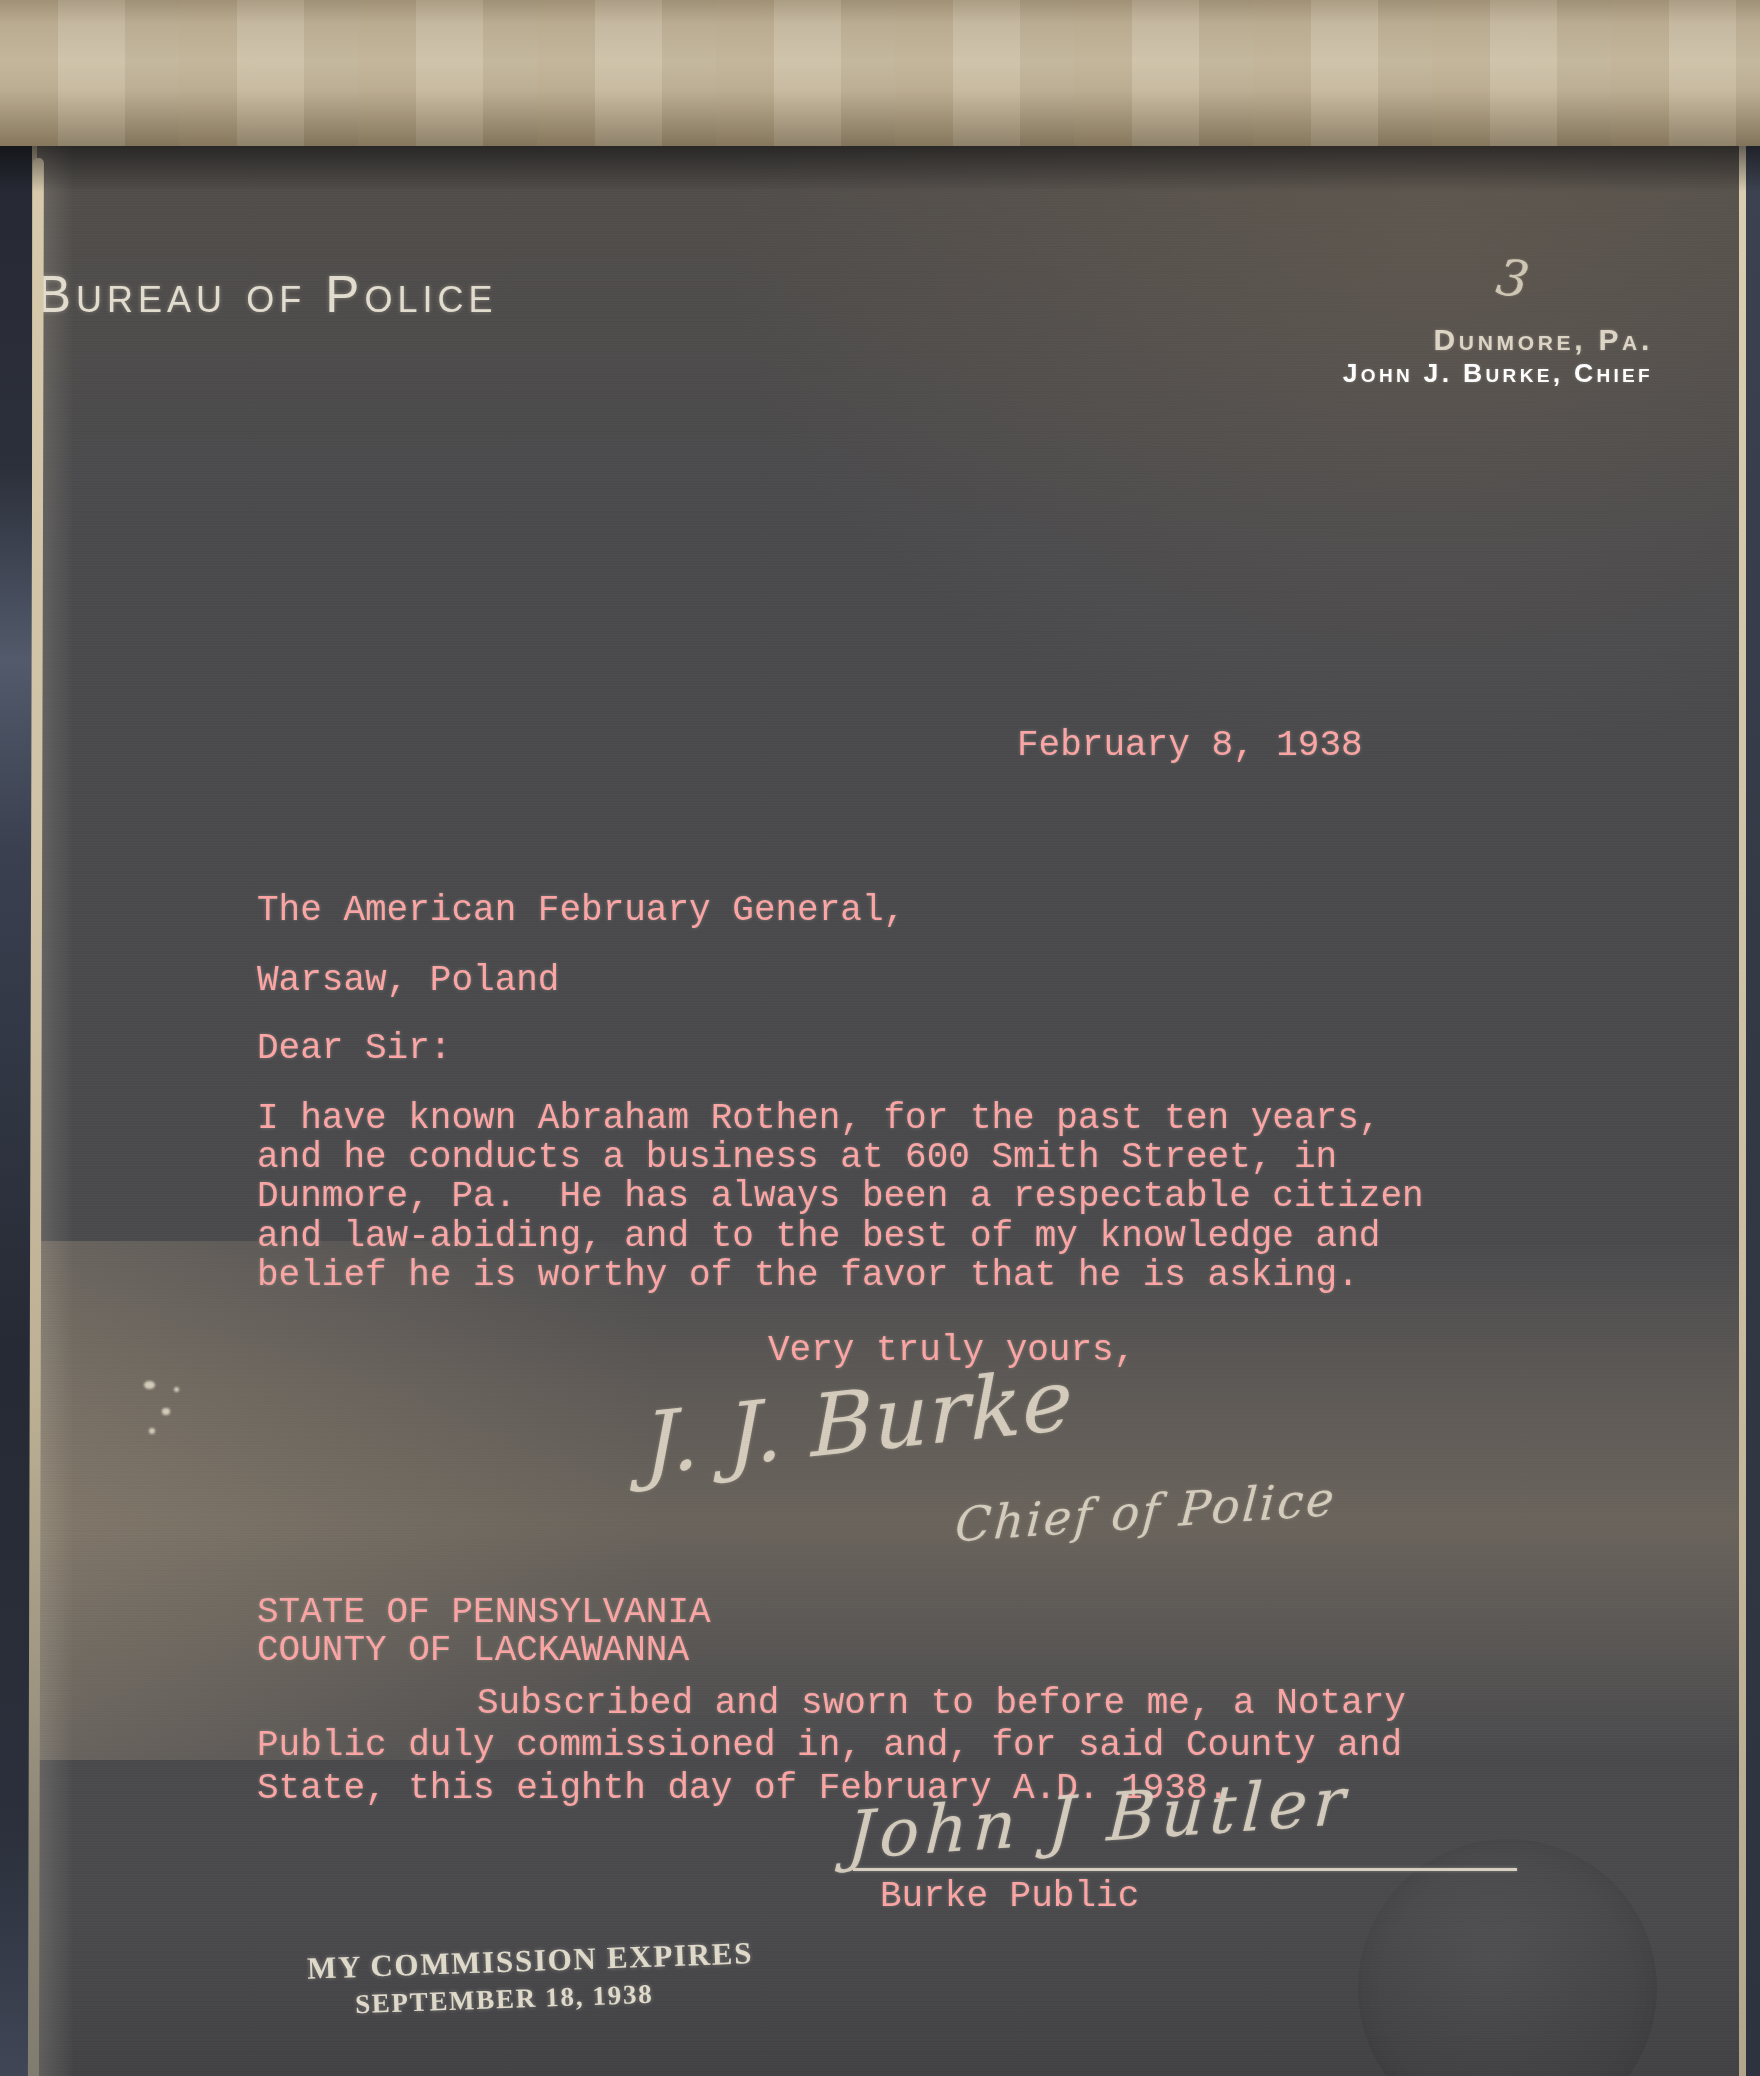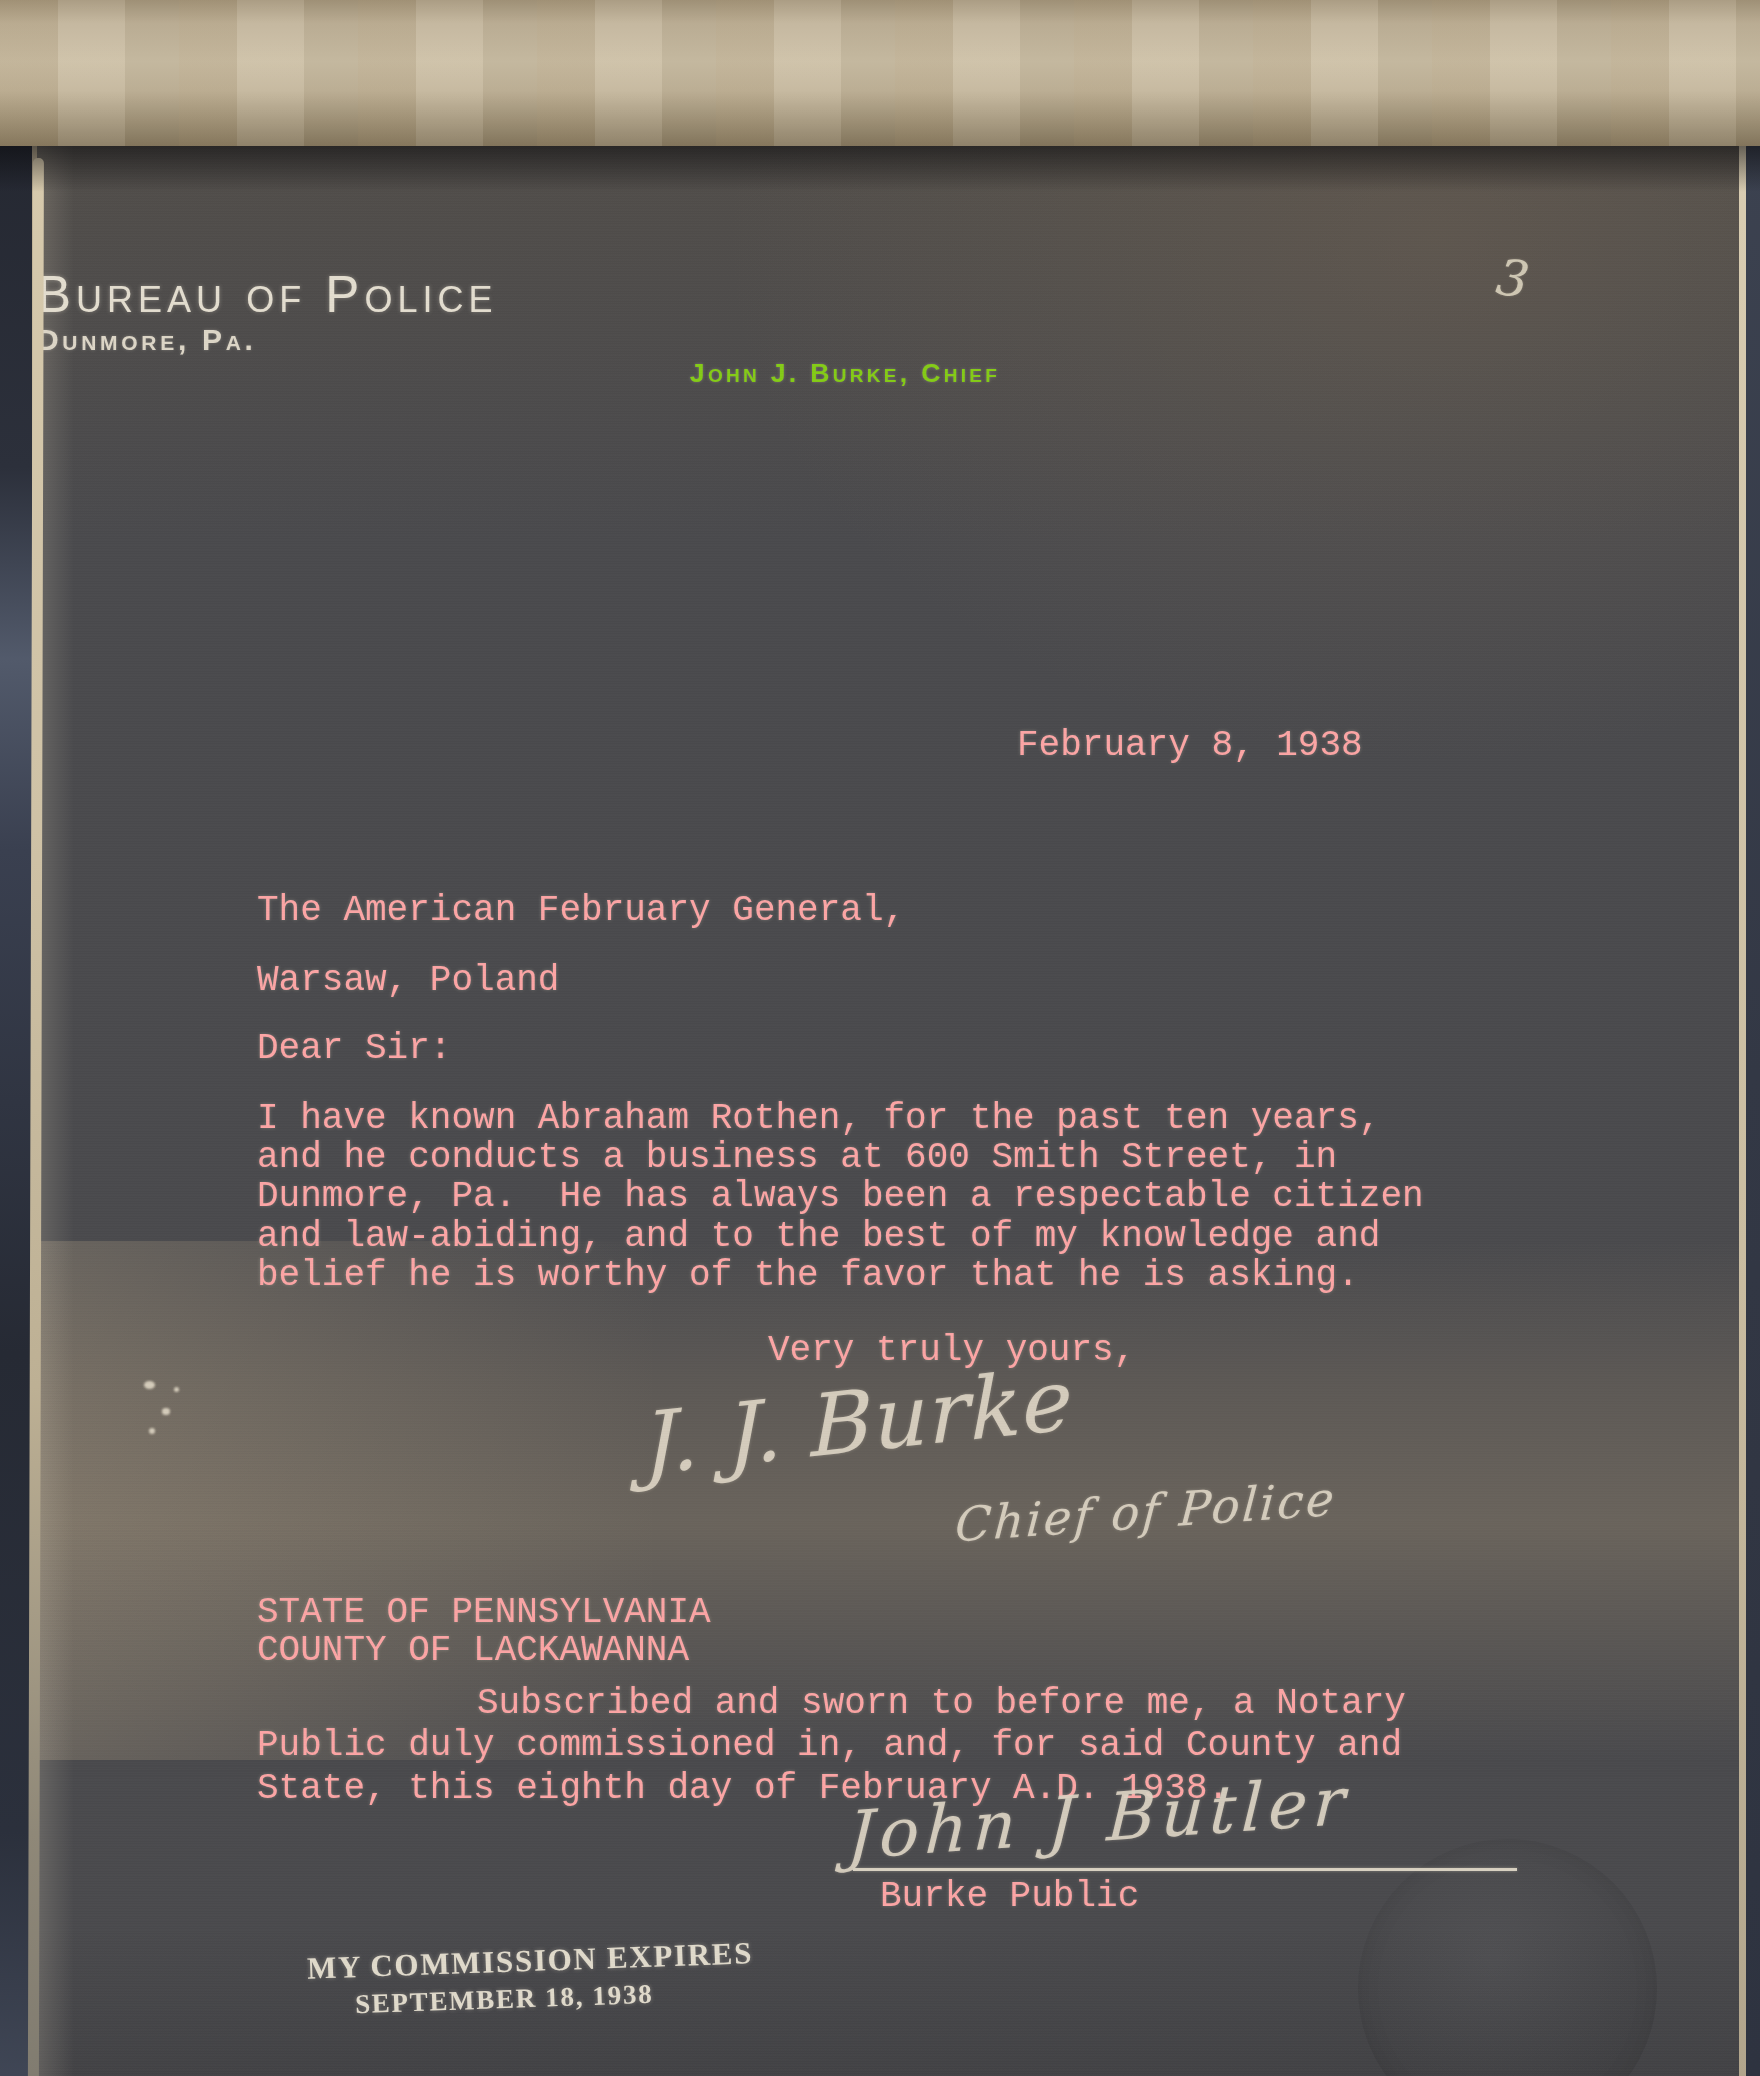--- a/index.html
+++ b/index.html
@@ -65,27 +65,27 @@
   }
   .speck{position:absolute;background:#e6ddca;border-radius:50%;filter:blur(1.2px);opacity:.85;}
   
   .ink{color:#fca5a5;text-shadow:0 0 3.7px rgba(235,225,205,.30);}
   .lh-org{
     position:absolute;left:0;width:1616px;top:120px;text-align:left;
     font-variant:small-caps;font-size:51px;letter-spacing:5px;color:#e3ddcf;
     text-shadow:0 0 4.2px rgba(240,232,214,.35);
   }
   .lh-loc{
-    position:absolute;left:0;width:1616px;top:178px;text-align:left;
+    position:absolute;left:0;width:1616px;top:178px;text-align:right;
     font-variant:small-caps;font-size:30px;letter-spacing:3.7px;font-weight:bold;color:#ddd6c7;
     text-shadow:0 0 3.3px rgba(240,232,214,.3);
   }
   .lh-chief{
-    position:absolute;left:0;width:1616px;top:213px;text-align:center;
-    font-variant:small-caps;font-size:26.6px;letter-spacing:3.3px;font-weight:bold;color:#84cc16;
+    position:absolute;left:0;width:1616px;top:213px;text-align:right;
+    font-variant:small-caps;font-size:26.6px;letter-spacing:3.3px;font-weight:bold;color:#ffffff;
     text-shadow:0 0 3.3px rgba(240,232,214,.3);
   }
   .typed{
     position:absolute;font-family:"Liberation Mono", monospace;font-size:36px;line-height:39px;
     white-space:pre;
   }
   .script{
     position:absolute;font-family:"DejaVu Serif", serif;font-style:italic;
     color:rgba(219,211,194,.92);text-shadow:0 0 3.3px rgba(235,225,205,.3);white-space:pre;
   }

